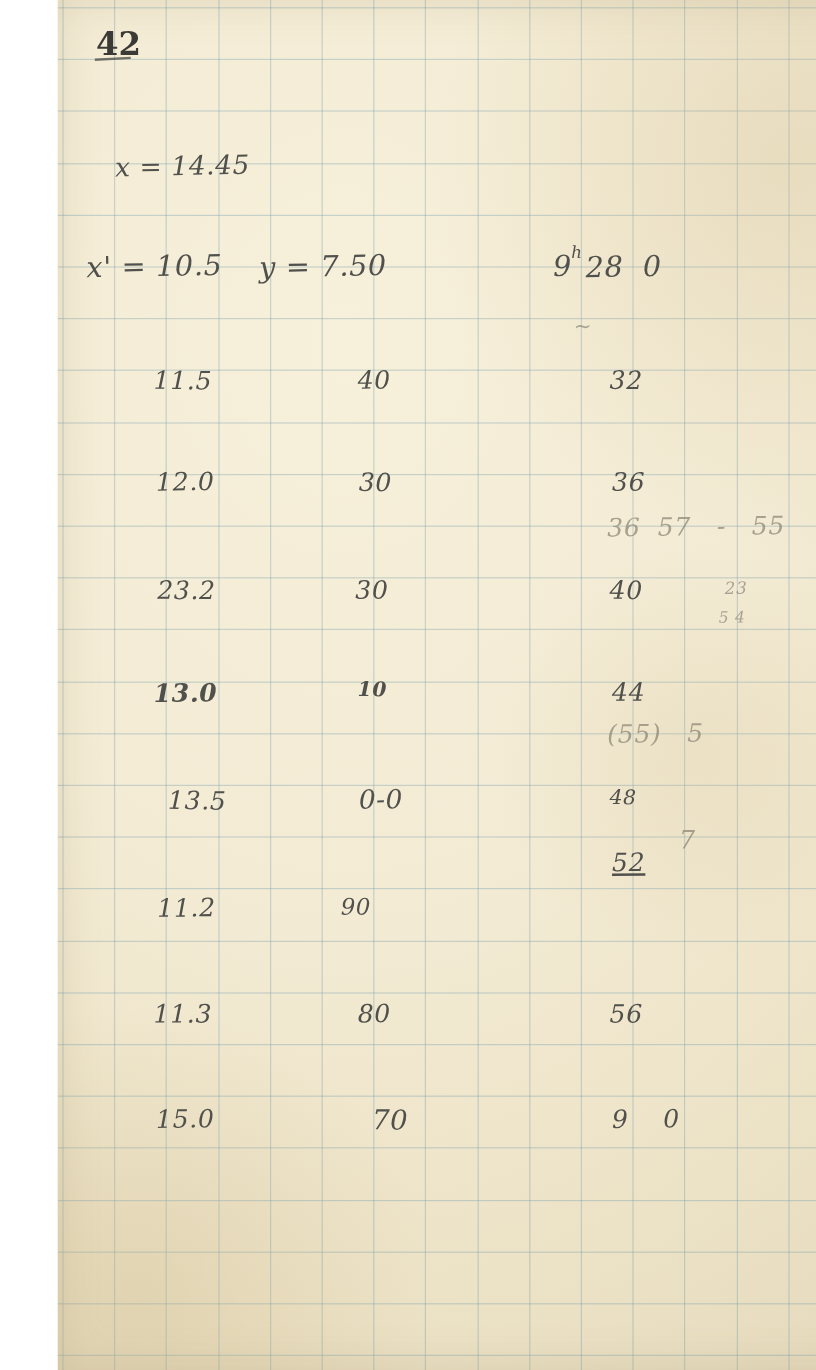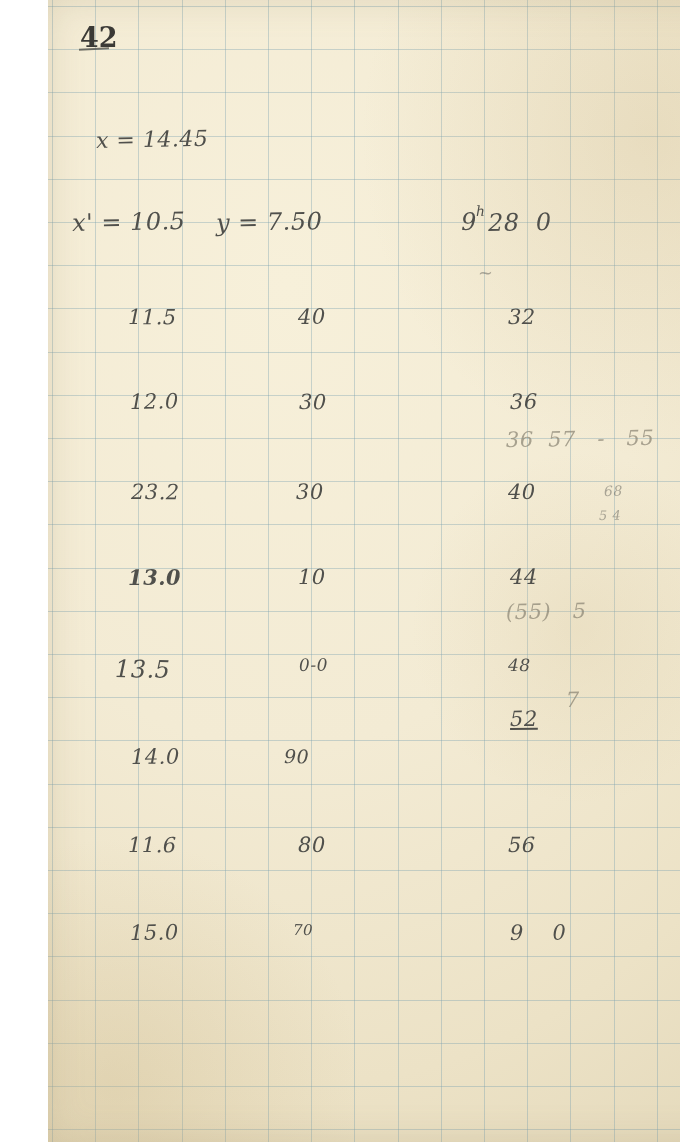--- a/index.html
+++ b/index.html
@@ -155,36 +155,36 @@
       <div class="ink md" style="left: 80px; top: 305px; font-size: 21px; transform: rotate(0.6deg);">11.5</div>
       <div class="ink md" style="left: 249.5px; top: 305px; font-size: 21px; transform: rotate(-0.6deg);">40</div>
       <div class="ink md" style="left: 460px; top: 305px; font-size: 21px; transform: rotate(0.42deg);">32</div>
       <div class="ink md" style="left: 81.5px; top: 390px; font-size: 21px; transform: rotate(-0.8deg);">12.0</div>
       <div class="ink md" style="left: 251px; top: 390px; font-size: 21px; transform: rotate(0.8deg);">30</div>
       <div class="ink md" style="left: 462px; top: 390px; font-size: 21px; transform: rotate(-0.56deg);">36</div>
       <div class="ink md" style="left: 83px; top: 480px; font-size: 21px; transform: rotate(0.4deg);">23.2</div>
       <div class="ink md" style="left: 248px; top: 480px; font-size: 21px; transform: rotate(-0.4deg);">30</div>
       <div class="ink md" style="left: 460px; top: 480px; font-size: 21px; transform: rotate(0.28deg);">40</div>
       <div class="ink md" style="left: 80px; top: 565px; font-size: 21px; transform: rotate(-0.5deg); font-weight: bold;">13.0</div>
-      <div class="ink md" style="left: 249.5px; top: 565px; font-size: 21px; transform: rotate(0.5deg);">10</div>
+      <div class="ink md" style="left: 249.5px; top: 565px; font-size: 17px; transform: rotate(0.5deg); font-weight: bold;">10</div>
       <div class="ink md" style="left: 462px; top: 565px; font-size: 21px; transform: rotate(-0.35deg);">44</div>
-      <div class="ink md" style="left: 67px; top: 655px; font-size: 24px; transform: rotate(0.9deg);">13.5</div>
-      <div class="ink md" style="left: 251px; top: 655px; font-size: 17px; transform: rotate(-0.9deg);">0-0</div>
+      <div class="ink md" style="left: 92px; top: 655px; font-size: 21px; transform: rotate(0.9deg);">13.5</div>
+      <div class="ink md" style="left: 251px; top: 655px; font-size: 22px; transform: rotate(-0.9deg);">0-0</div>
       <div class="ink md" style="left: 460px; top: 655px; font-size: 17px; transform: rotate(0.63deg);">48</div>
-      <div class="ink md" style="left: 83px; top: 745px; font-size: 21px; transform: rotate(-0.6deg);">14.0</div>
+      <div class="ink md" style="left: 83px; top: 745px; font-size: 21px; transform: rotate(-0.6deg);">11.2</div>
       <div class="ink md" style="left: 236px; top: 745px; font-size: 19px; transform: rotate(0.6deg); font-style: italic;">90</div>
       <div class="ink md" style="left: 462px; top: 707px; font-size: 21px; transform: rotate(-0.42deg); text-decoration: underline;">52</div>
-      <div class="ink md" style="left: 80px; top: 833px; font-size: 21px; transform: rotate(0.3deg);">11.6</div>
+      <div class="ink md" style="left: 80px; top: 833px; font-size: 21px; transform: rotate(0.3deg);">11.3</div>
       <div class="ink md" style="left: 249.5px; top: 833px; font-size: 21px; transform: rotate(-0.3deg);">80</div>
       <div class="ink md" style="left: 460px; top: 833px; font-size: 21px; transform: rotate(0.21deg);">56</div>
       <div class="ink md" style="left: 81.5px; top: 921px; font-size: 21px; transform: rotate(-0.7deg);">15.0</div>
-      <div class="ink md" style="left: 245px; top: 921px; font-size: 15px; transform: rotate(0.7deg);">70</div>
+      <div class="ink md" style="left: 262px; top: 921px; font-size: 23px; transform: rotate(0.7deg);">70</div>
       <div class="ink md" style="left: 462px; top: 921px; font-size: 21px; transform: rotate(-0.49deg);">9    0</div>
       <div class="ink faint" style="left: 458px; top: 428px; font-size: 21px; transform: rotate(-0.8deg); opacity: 0.75;">36  57   -   55</div>
       <div class="ink faint" style="left: 458px; top: 600px; font-size: 21px; transform: rotate(-0.8deg); opacity: 0.75;">(55)   5</div>
       <div class="ink faint" style="left: 518px; top: 688px; font-size: 21px; transform: rotate(-0.8deg); opacity: 0.75;">7</div>
-      <div class="ink veryfaint" style="left: 556px; top: 483px; font-size: 14px; transform: rotate(-0.8deg); opacity: 0.45;">68</div>
+      <div class="ink veryfaint" style="left: 556px; top: 483px; font-size: 14px; transform: rotate(-0.8deg); opacity: 0.45;">23</div>
       <div class="ink veryfaint" style="left: 551px; top: 508px; font-size: 13px; transform: rotate(-0.8deg); opacity: 0.45;">5 4</div>
       <div class="ink veryfaint" style="left: 430px; top: 262px; font-size: 18px; transform: rotate(-0.8deg); opacity: 0.45;">~</div>
     </div>
 
   <div id="edge-shadow"></div>
 </div>
 
 </body></html>

